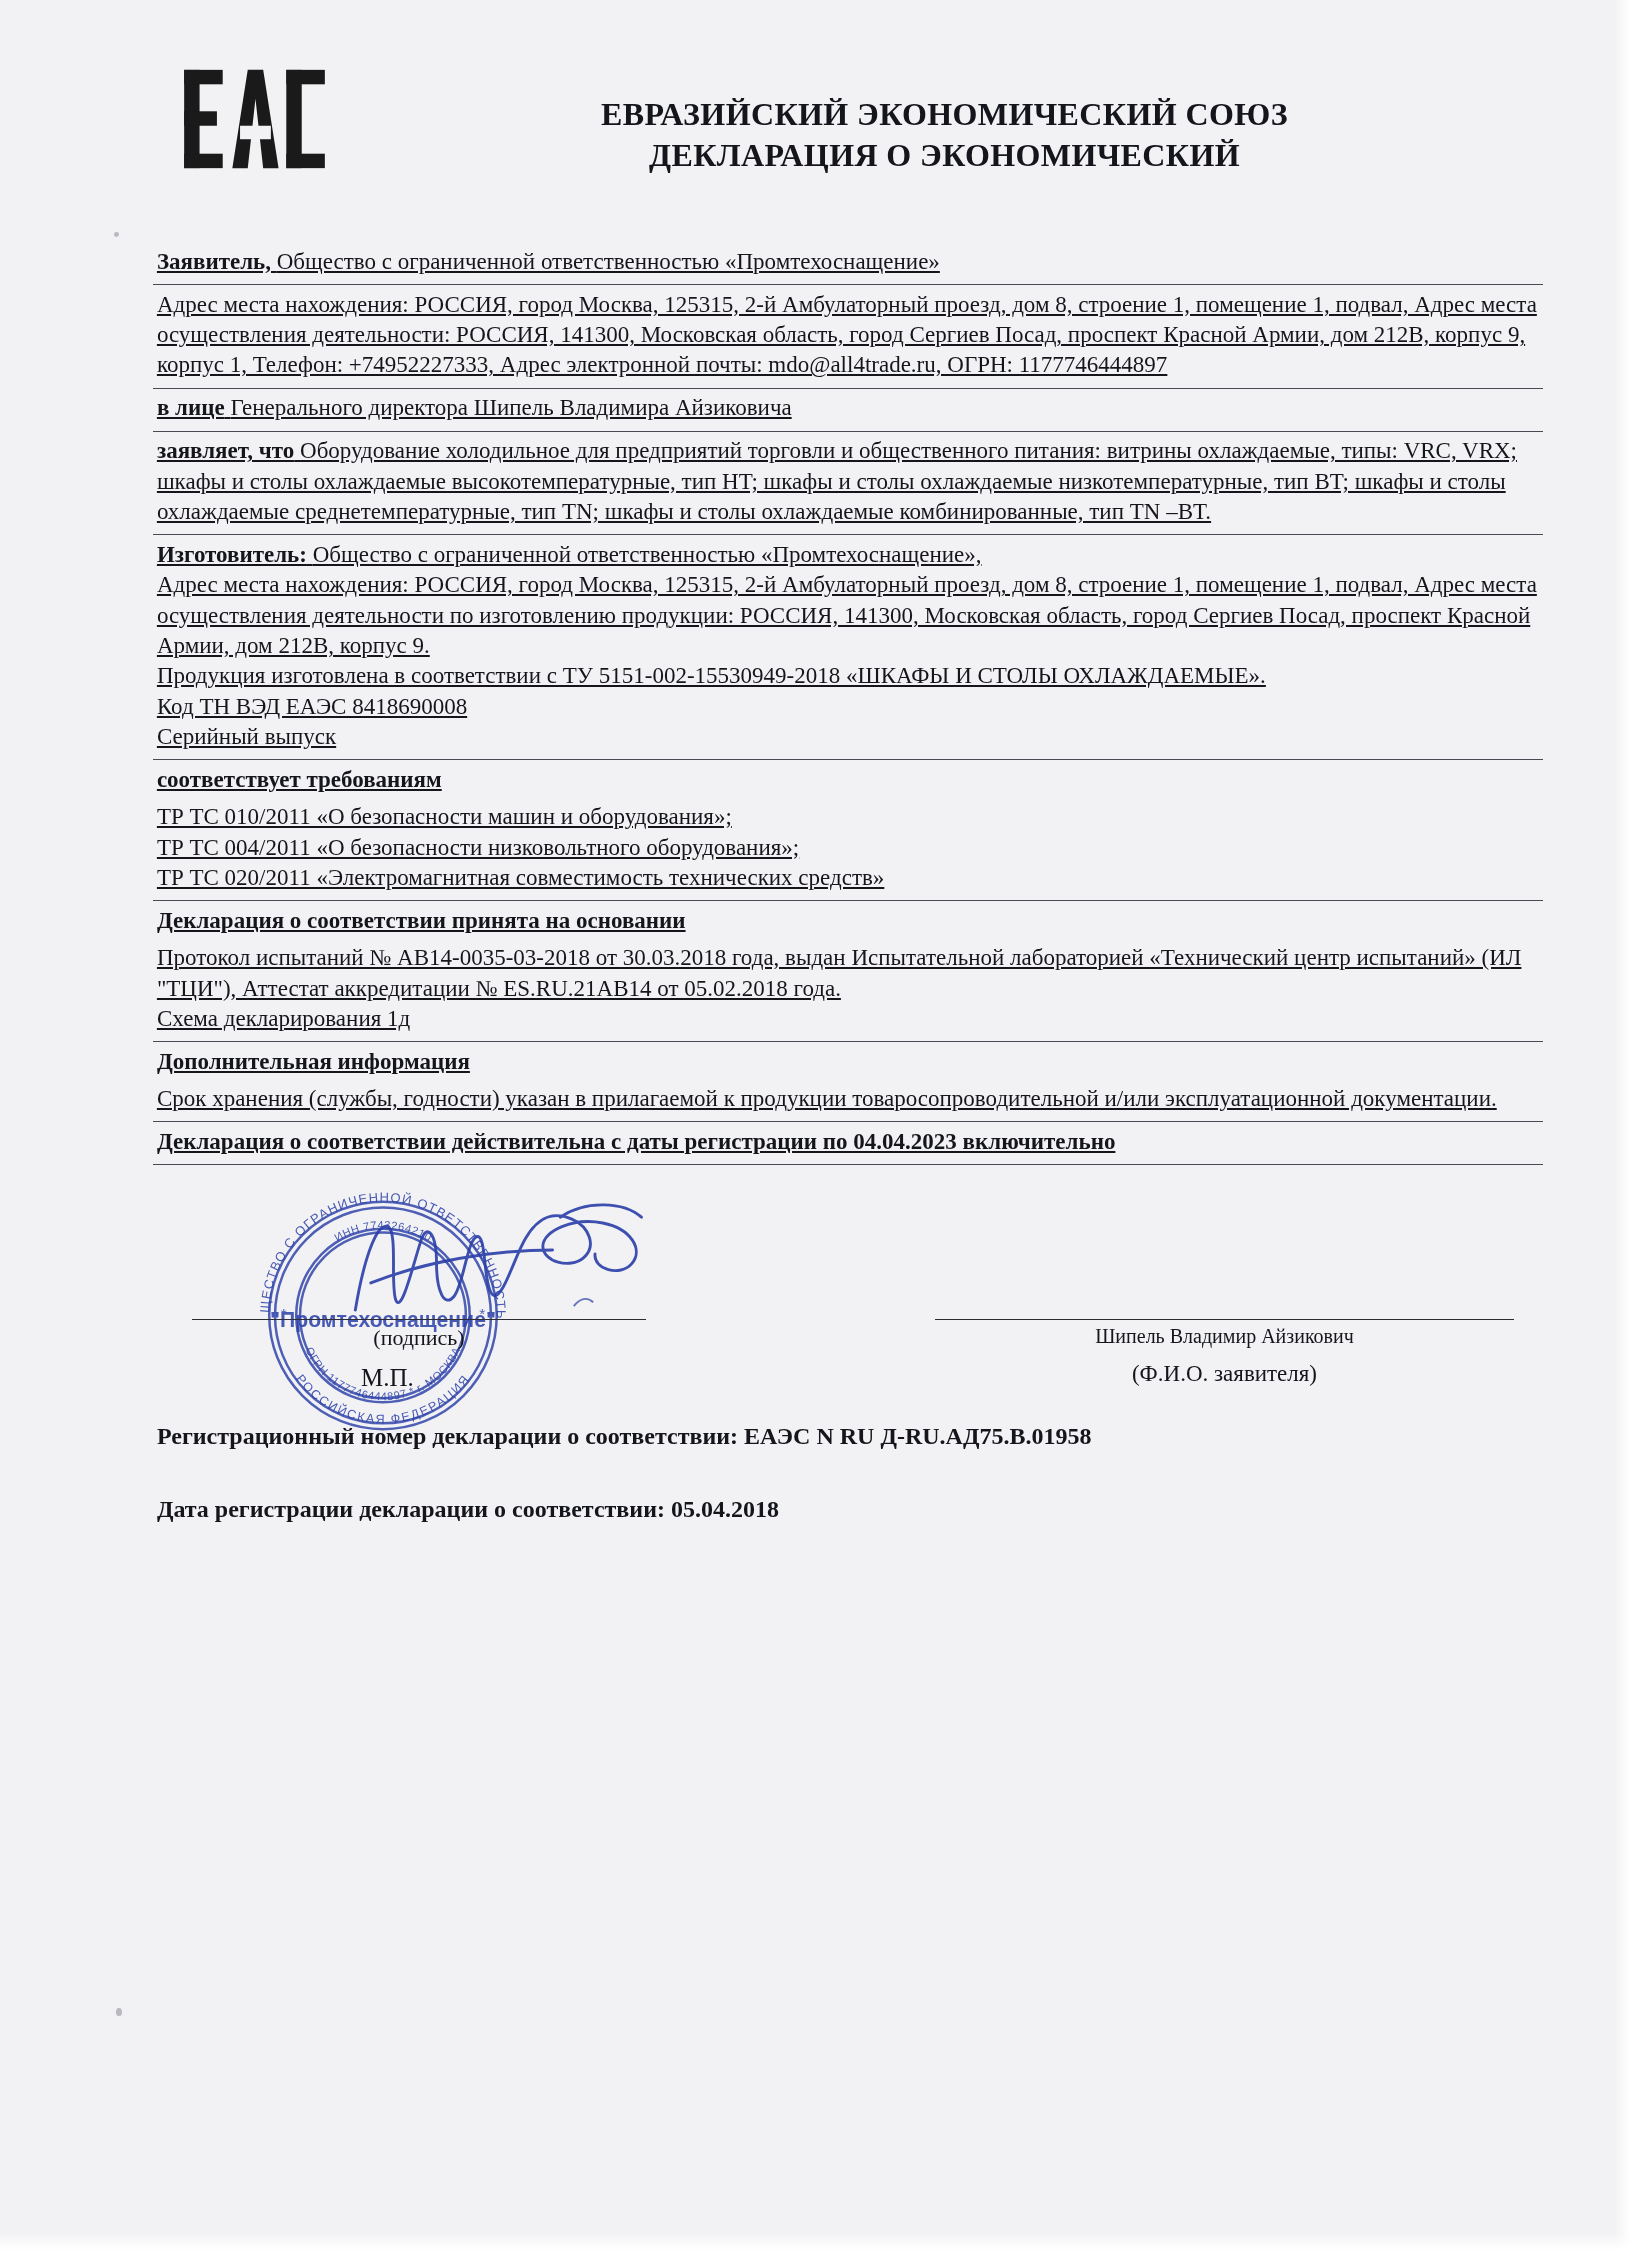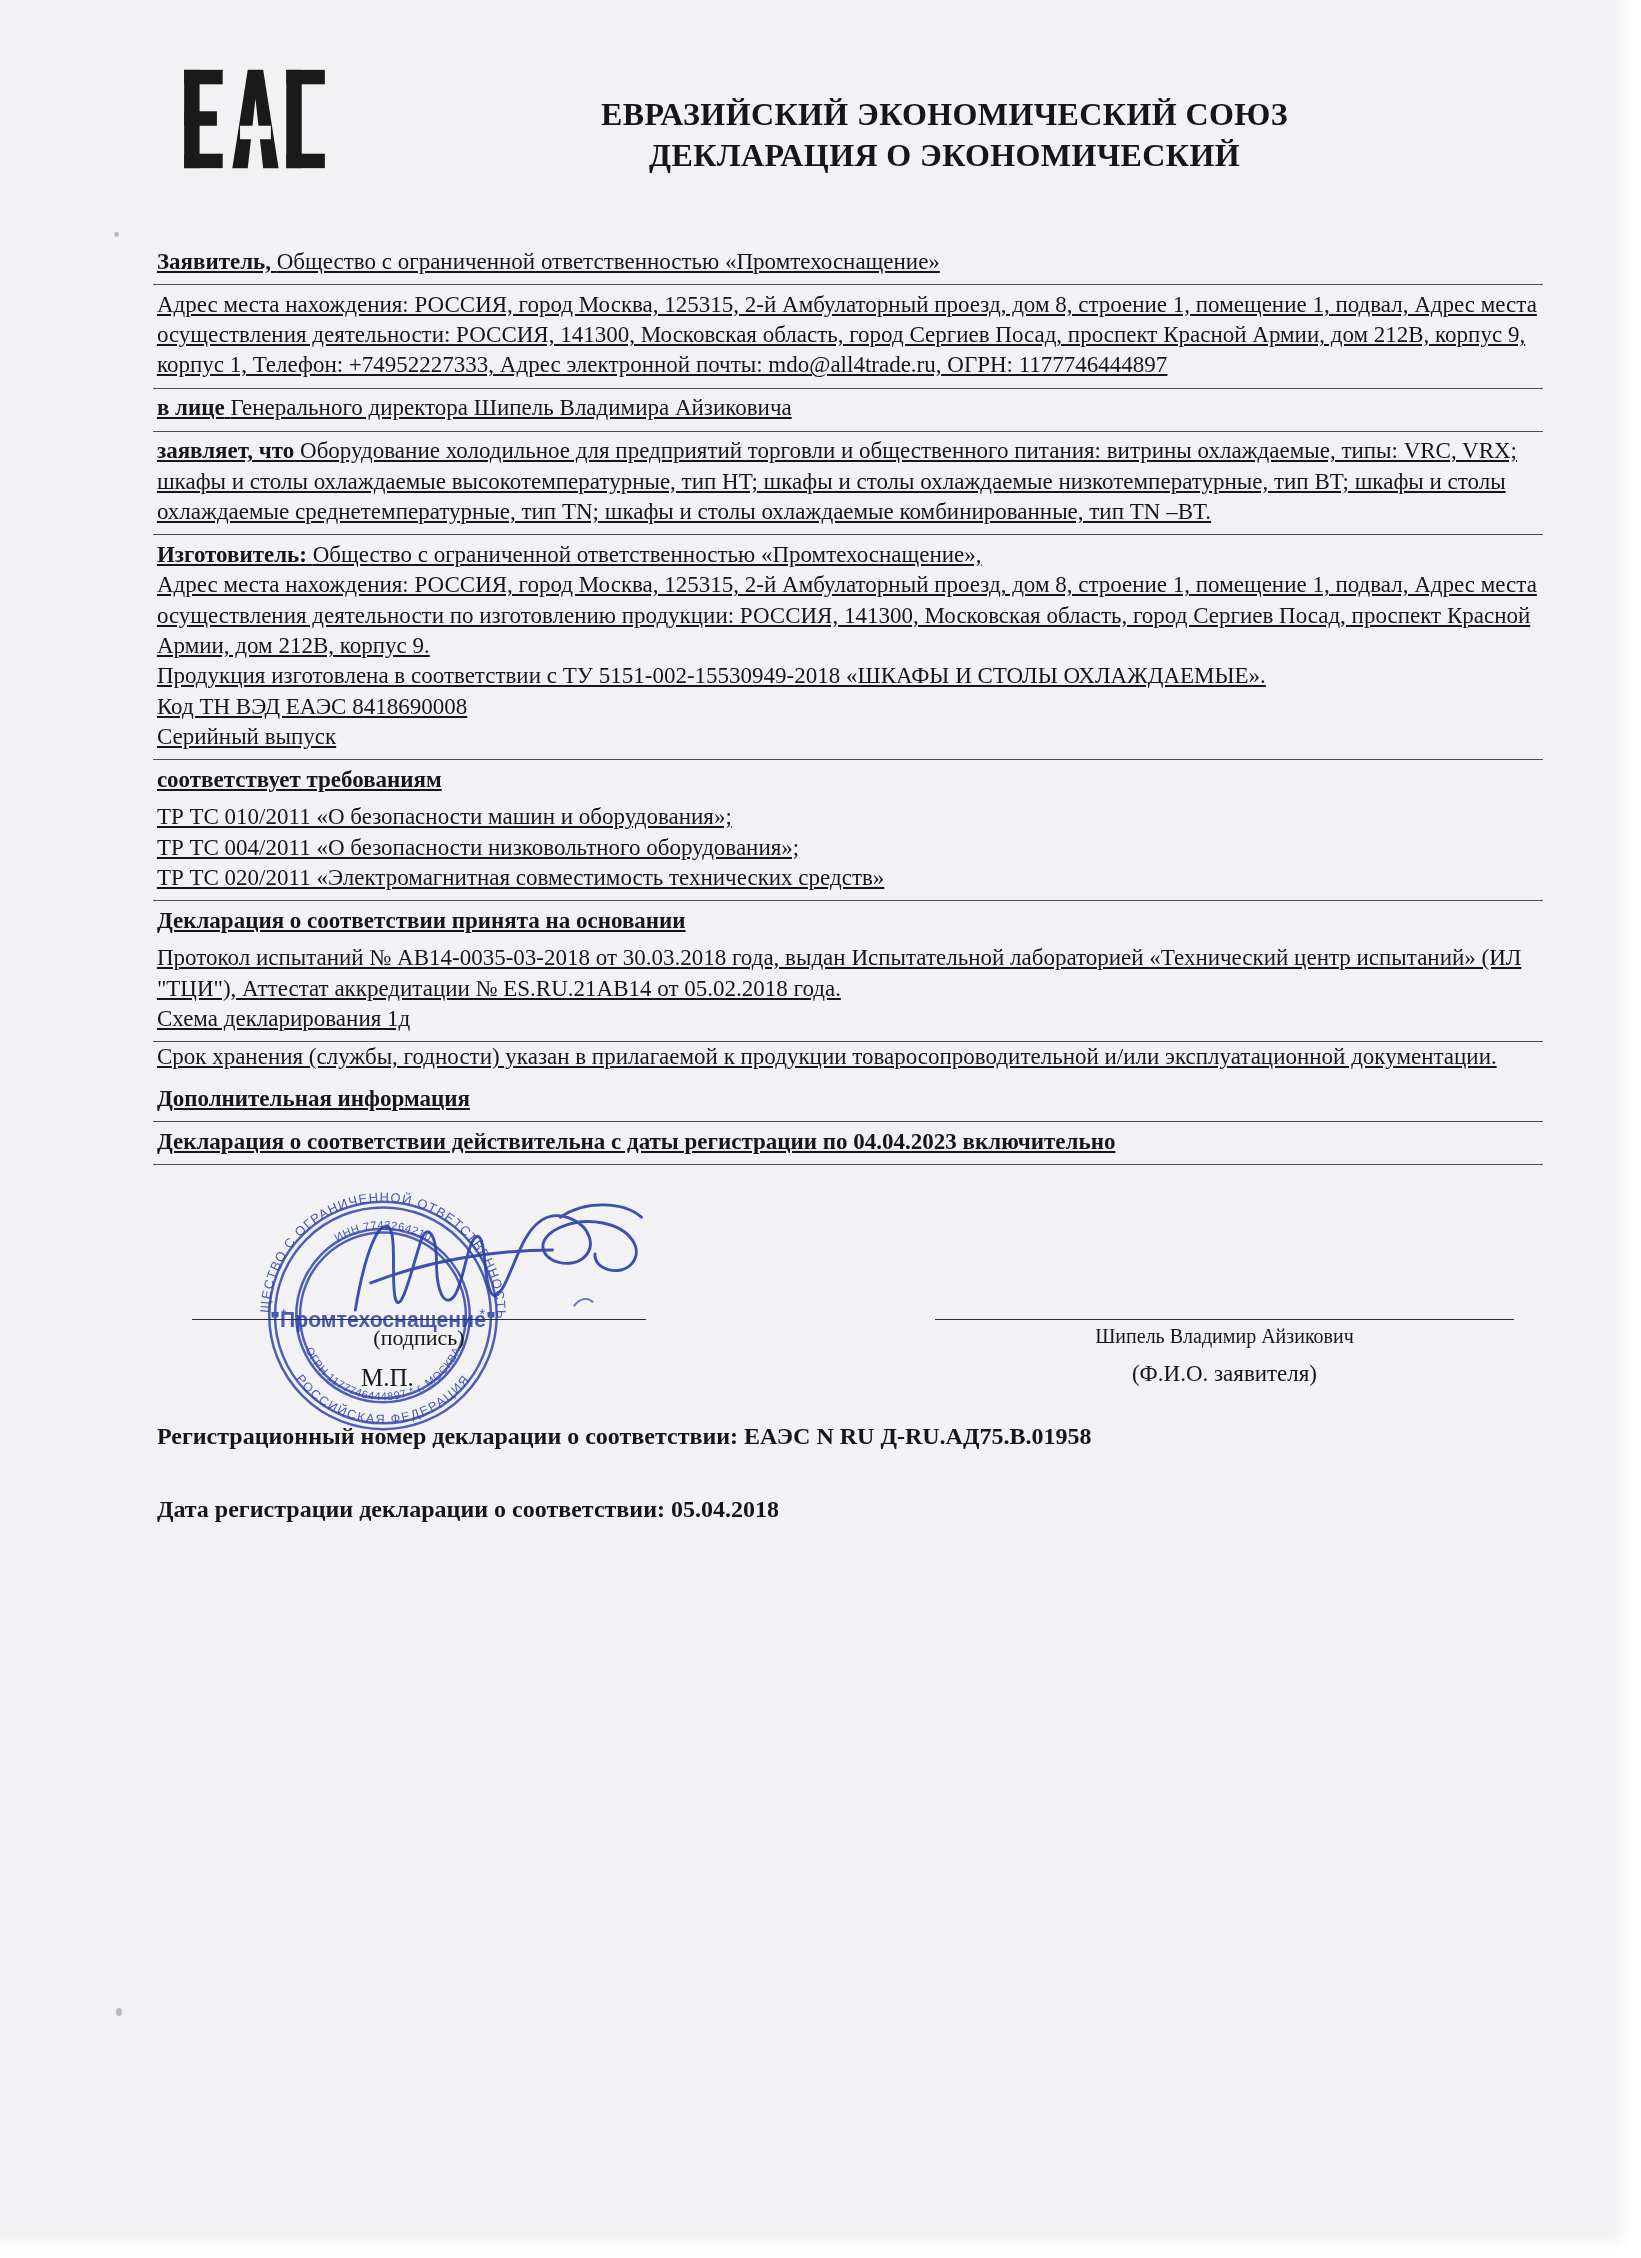--- a/index.html
+++ b/index.html
@@ -254,25 +254,25 @@
 
       <div class="blk">
         <p><b>Декларация о соответствии принята на основании</b></p>
       </div>
       <div class="blk" style="padding-top:0;">
         <p>Протокол испытаний № АВ14-0035-03-2018 от 30.03.2018 года, выдан Испытательной лабораторией «Технический центр испытаний» (ИЛ "ТЦИ"), Аттестат аккредитации № ES.RU.21АВ14 от 05.02.2018 года.</p>
         <p>Схема декларирования 1д</p>
       </div>
       <div class="rule"></div>
 
+      <div class="blk">
+        <p><b>Дополнительная информация</b></p>
+      </div>
       <div class="blk" style="padding-top:0;">
         <p>Срок хранения (службы, годности) указан в прилагаемой к продукции товаросопроводительной и/или эксплуатационной документации.</p>
-      </div>
-      <div class="blk">
-        <p><b>Дополнительная информация</b></p>
       </div>
       <div class="rule"></div>
 
       <div class="blk">
         <p><b>Декларация о соответствии действительна с даты регистрации по 04.04.2023 включительно</b></p>
       </div>
       <div class="rule"></div>
 
     </div>
 

